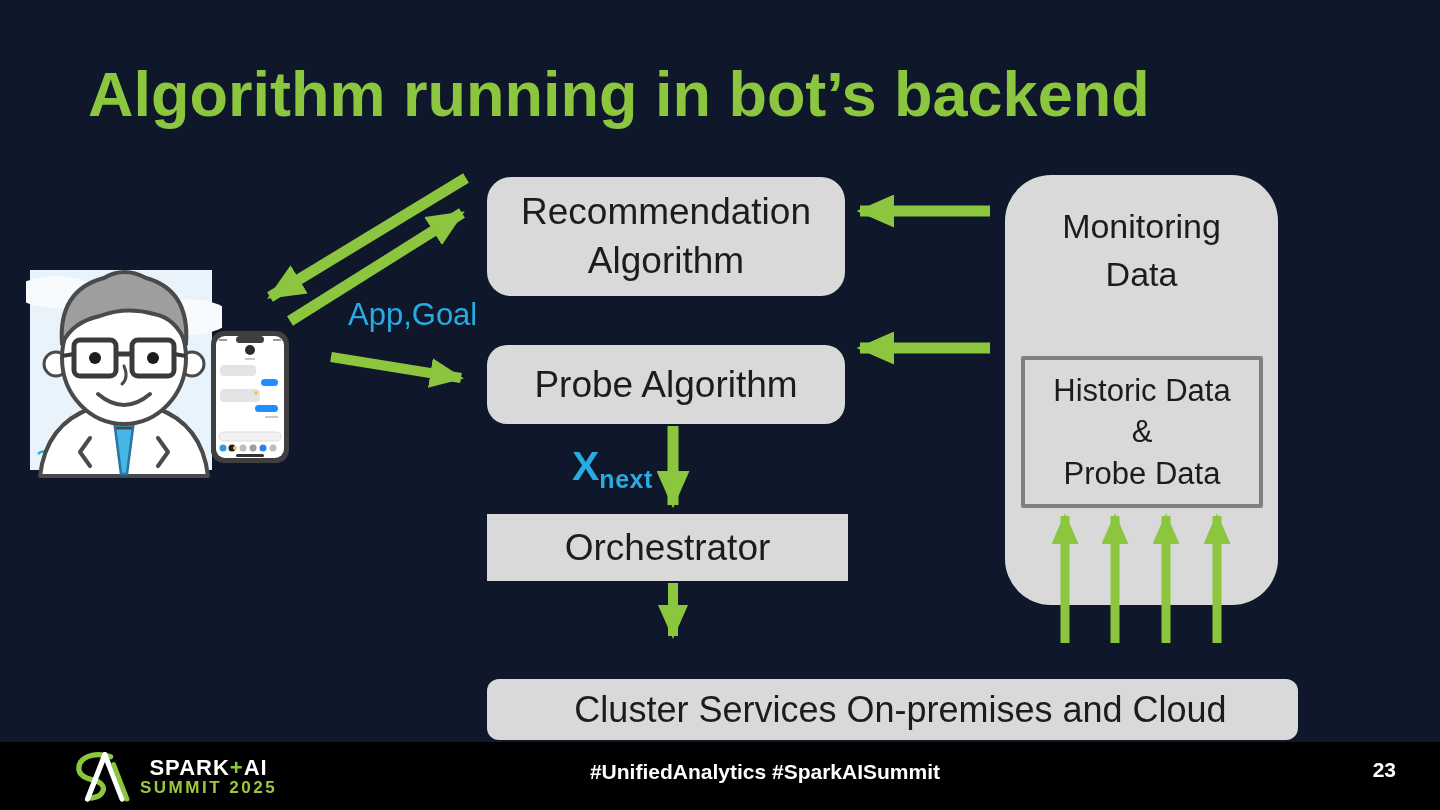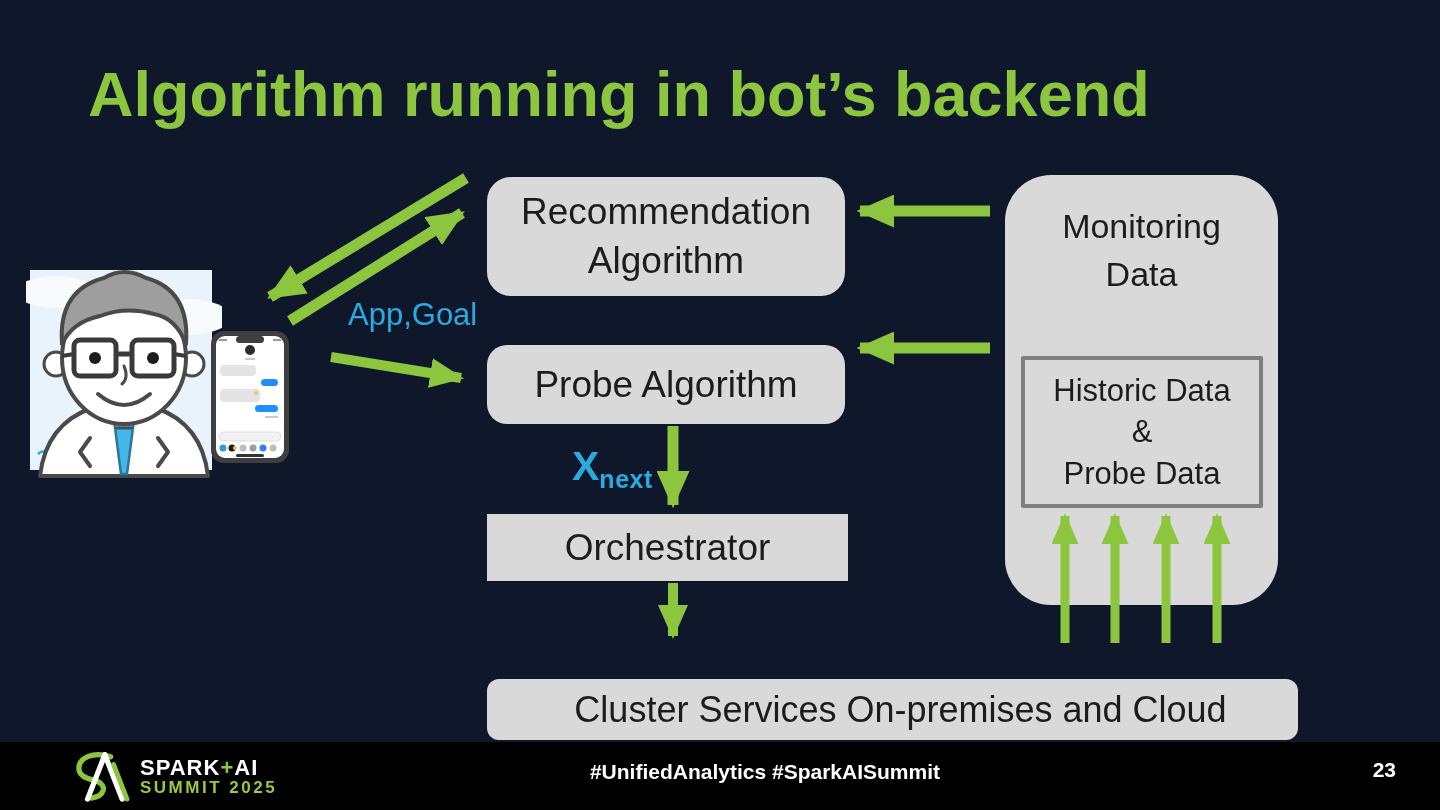--- a/index.html
+++ b/index.html
@@ -42,21 +42,21 @@
   .lbl-xnext .sub{font-size:25px;vertical-align:-8px;letter-spacing:0.5px;margin-top:16px;}
   
   .arrows{position:absolute;left:0;top:0;width:1440px;height:810px;z-index:5;pointer-events:none;}
   
   .person{position:absolute;left:26px;top:262px;z-index:1;}
   .phone{position:absolute;left:205px;top:329px;z-index:2;}
   
   .footer{
     position:absolute;left:0;bottom:0;width:1440px;height:68px;background:#000000;z-index:10;
   }
-  .logo{position:absolute;left:72px;top:8px;display:flex;align-items:center;gap:10px;}
+  .logo{position:absolute;left:72px;top:8px;display:flex;align-items:center;gap:10px;text-align:center;}
   .logo-text{display:flex;flex-direction:column;line-height:1.05;}
   .logo-line1{font-size:22px;font-weight:bold;color:#ffffff;letter-spacing:1px;}
   .logo-line1 .plus{color:#8CC63F;}
   .logo-line2{font-size:17px;font-weight:bold;color:#9BCB3C;letter-spacing:2.5px;}
   .hashtags{
     position:absolute;left:90px;right:0;top:18px;text-align:center;
     color:#ffffff;font-size:21px;font-weight:bold;
   }
   .pagenum{
     position:absolute;right:44px;top:16px;color:#ffffff;font-size:21px;font-weight:bold;

